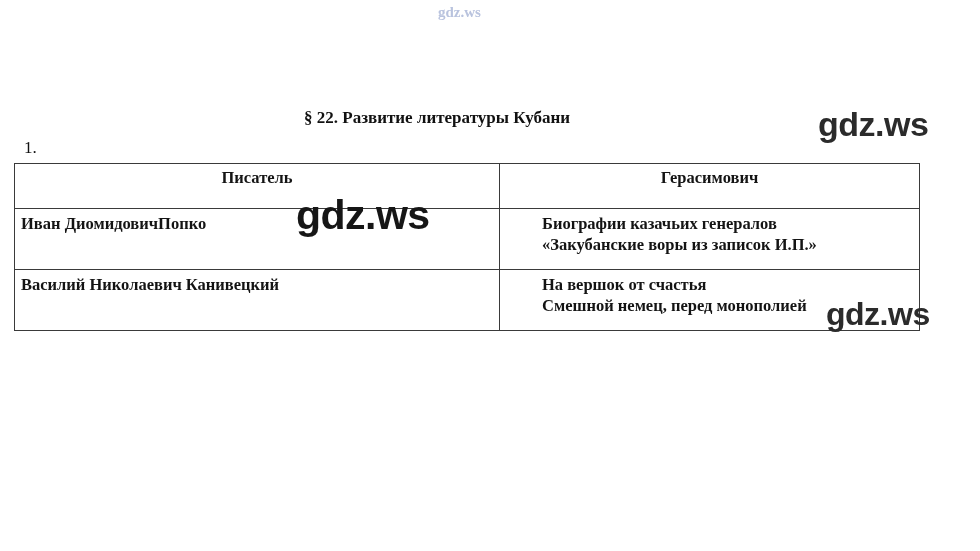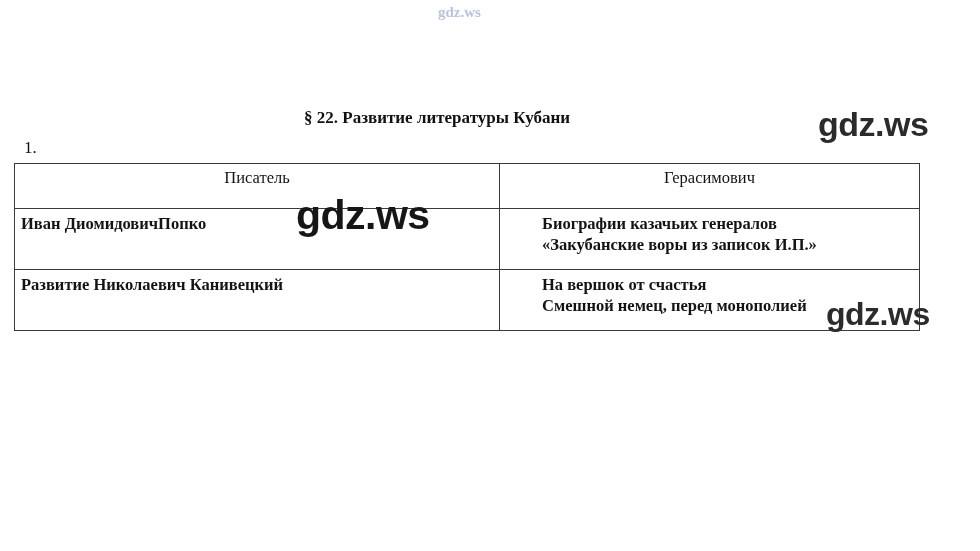--- a/index.html
+++ b/index.html
@@ -99,21 +99,21 @@
     border: 1px solid #3a3a3a;
     vertical-align: top;
     padding: 4px 6px 6px 6px;
     font-size: 16.5px;
     line-height: 1.28;
     font-weight: bold;
     color: #141414;
   }
   table.main th {
     text-align: center;
-    font-weight: normal;
+    font-weight: bold;
     height: 22px;
     padding-top: 3px;
     padding-bottom: 19px;
   }
   col.c1 { width: 485px; }
   col.c2 { width: 420px; }
 
   .row-tall td { height: 50px; }
   .row-short td { height: 24px; }
   .cell-line { display: block; margin-left: 36px; }
@@ -145,21 +145,21 @@
       </thead>
       <tbody>
         <tr class="row-tall">
           <td>Иван ДиомидовичПопко</td>
           <td>
             <span class="cell-line">Биографии казачьих генералов</span>
             <span class="cell-line">«Закубанские воры из записок И.П.»</span>
           </td>
         </tr>
         <tr class="row-tall">
-          <td>Развитие Николаевич Канивецкий</td>
+          <td>Василий Николаевич Канивецкий</td>
           <td>
             <span class="cell-line">На вершок от счастья</span>
             <span class="cell-line">Смешной немец, перед монополией</span>
           </td>
         </tr>
       </tbody>
     </table>
   </div>
 
   <div class="wm-big-center">gdz.ws</div>

